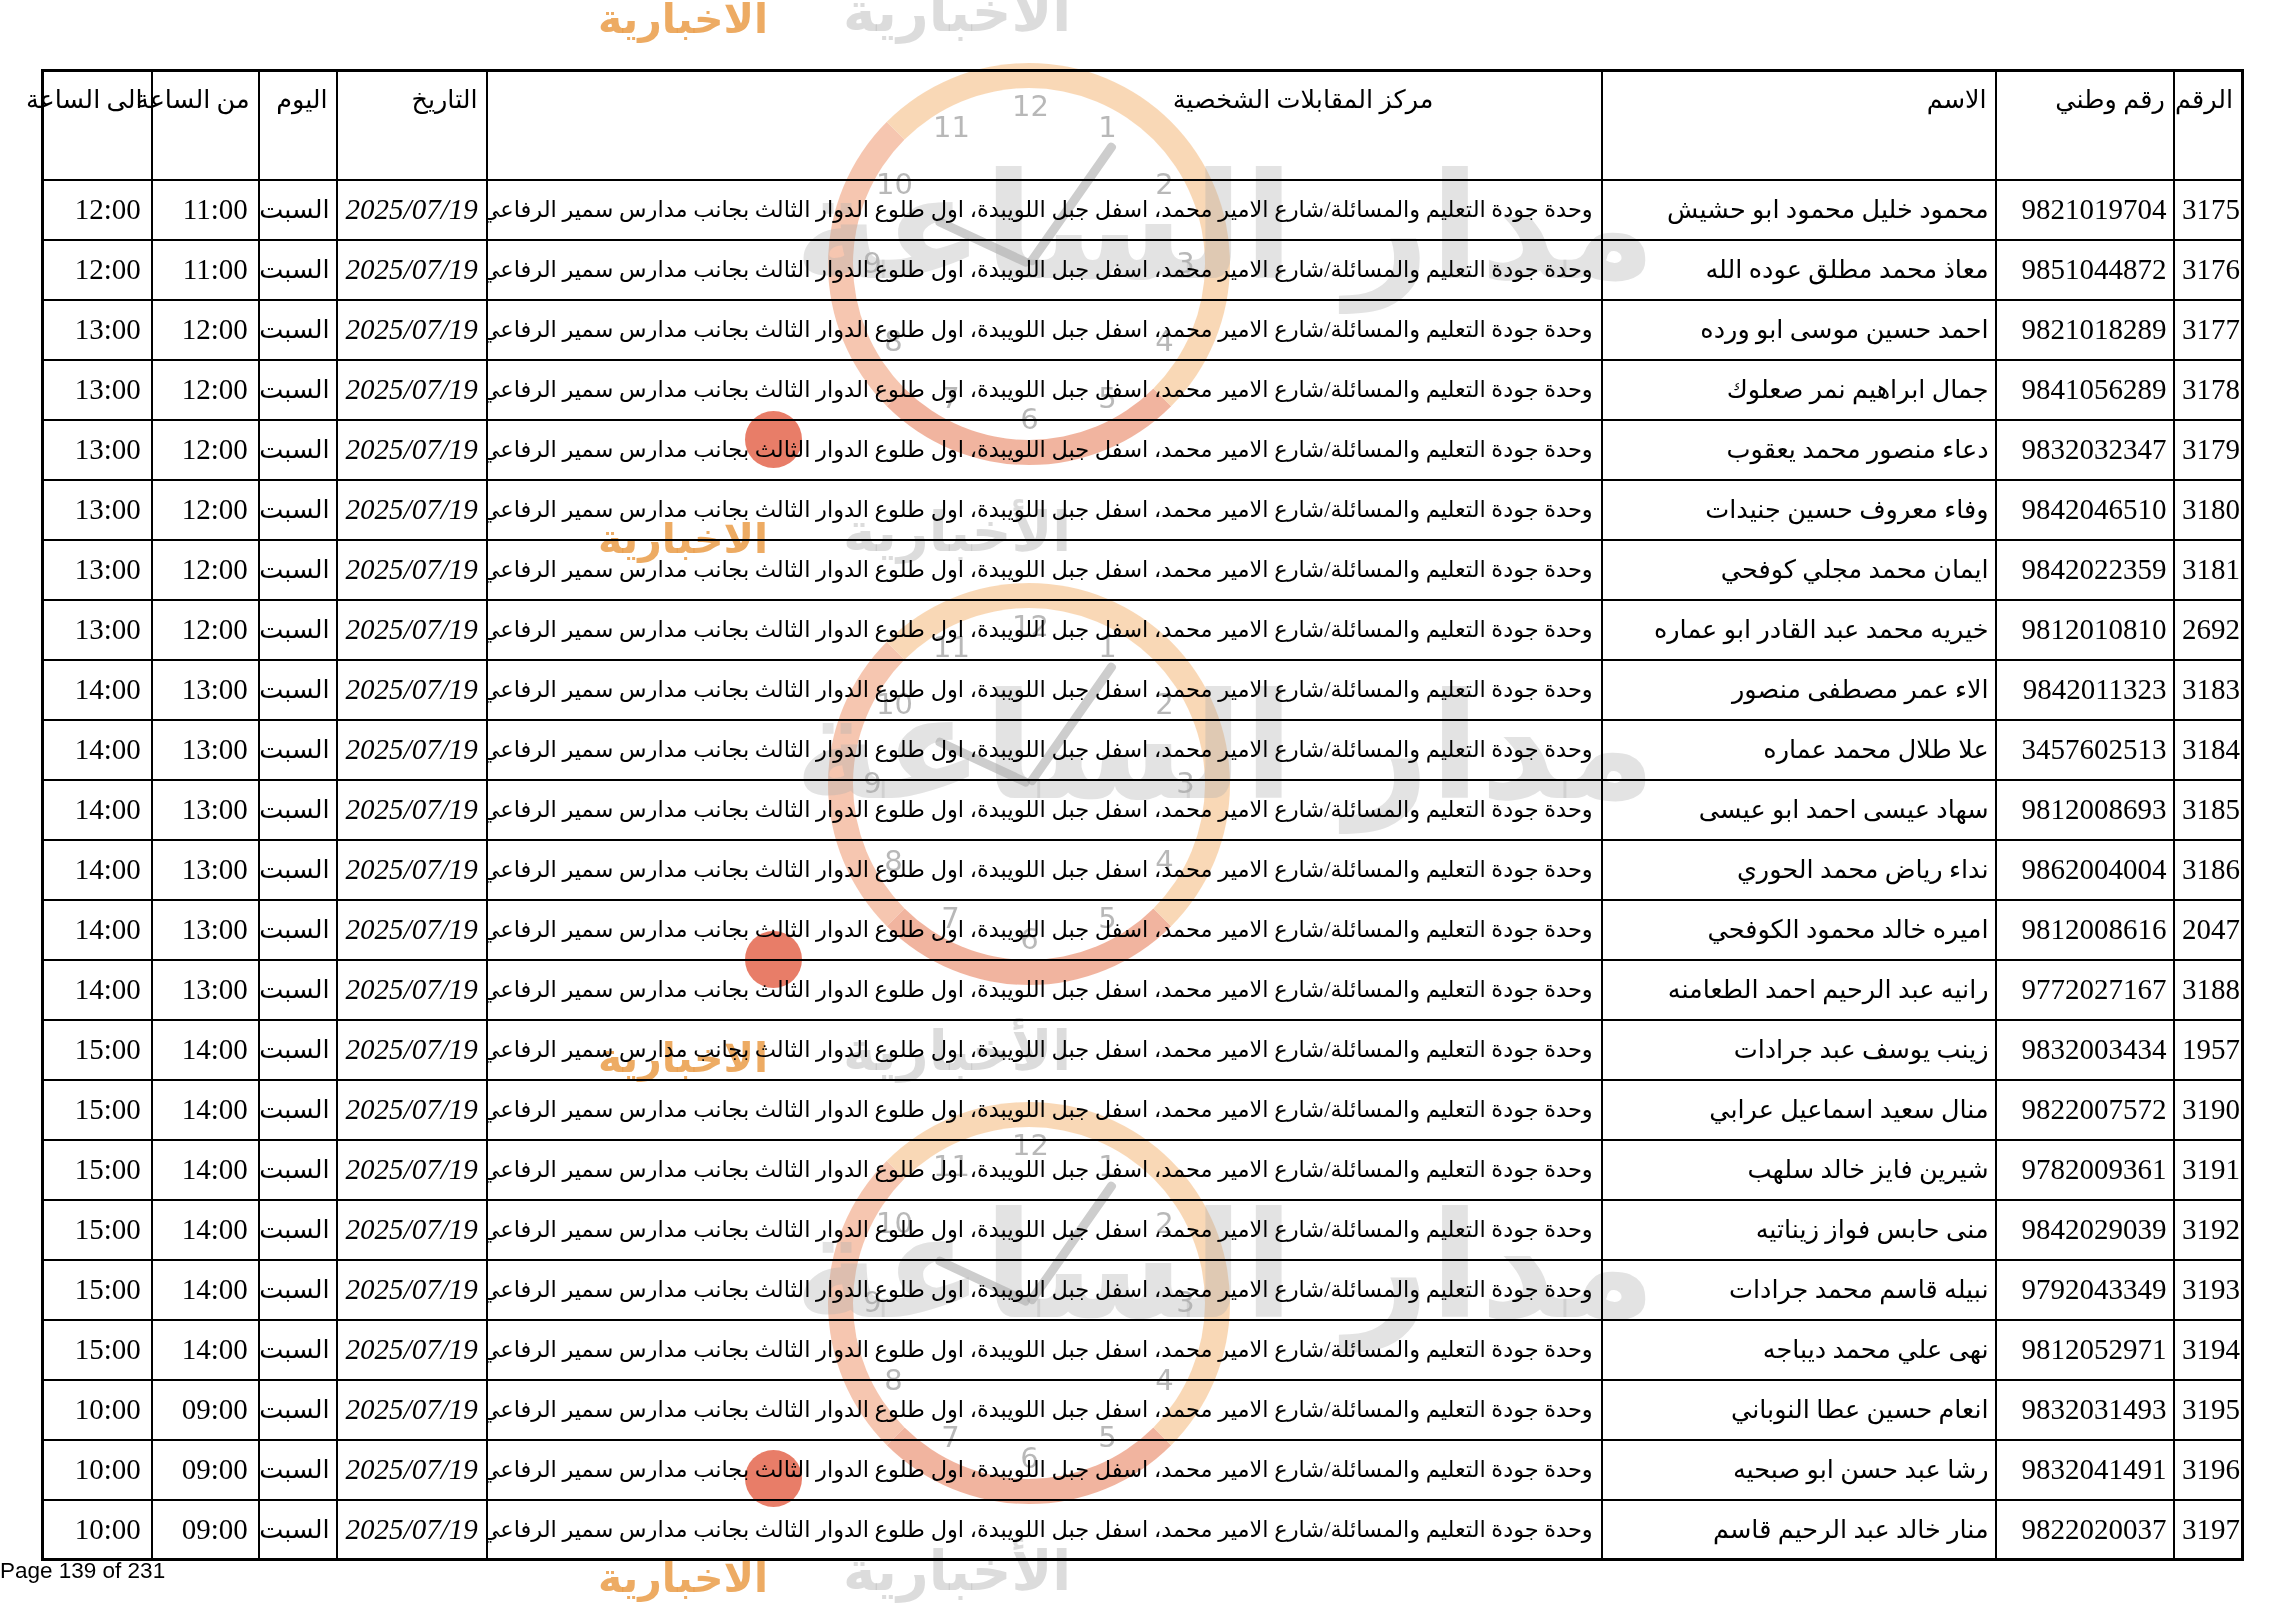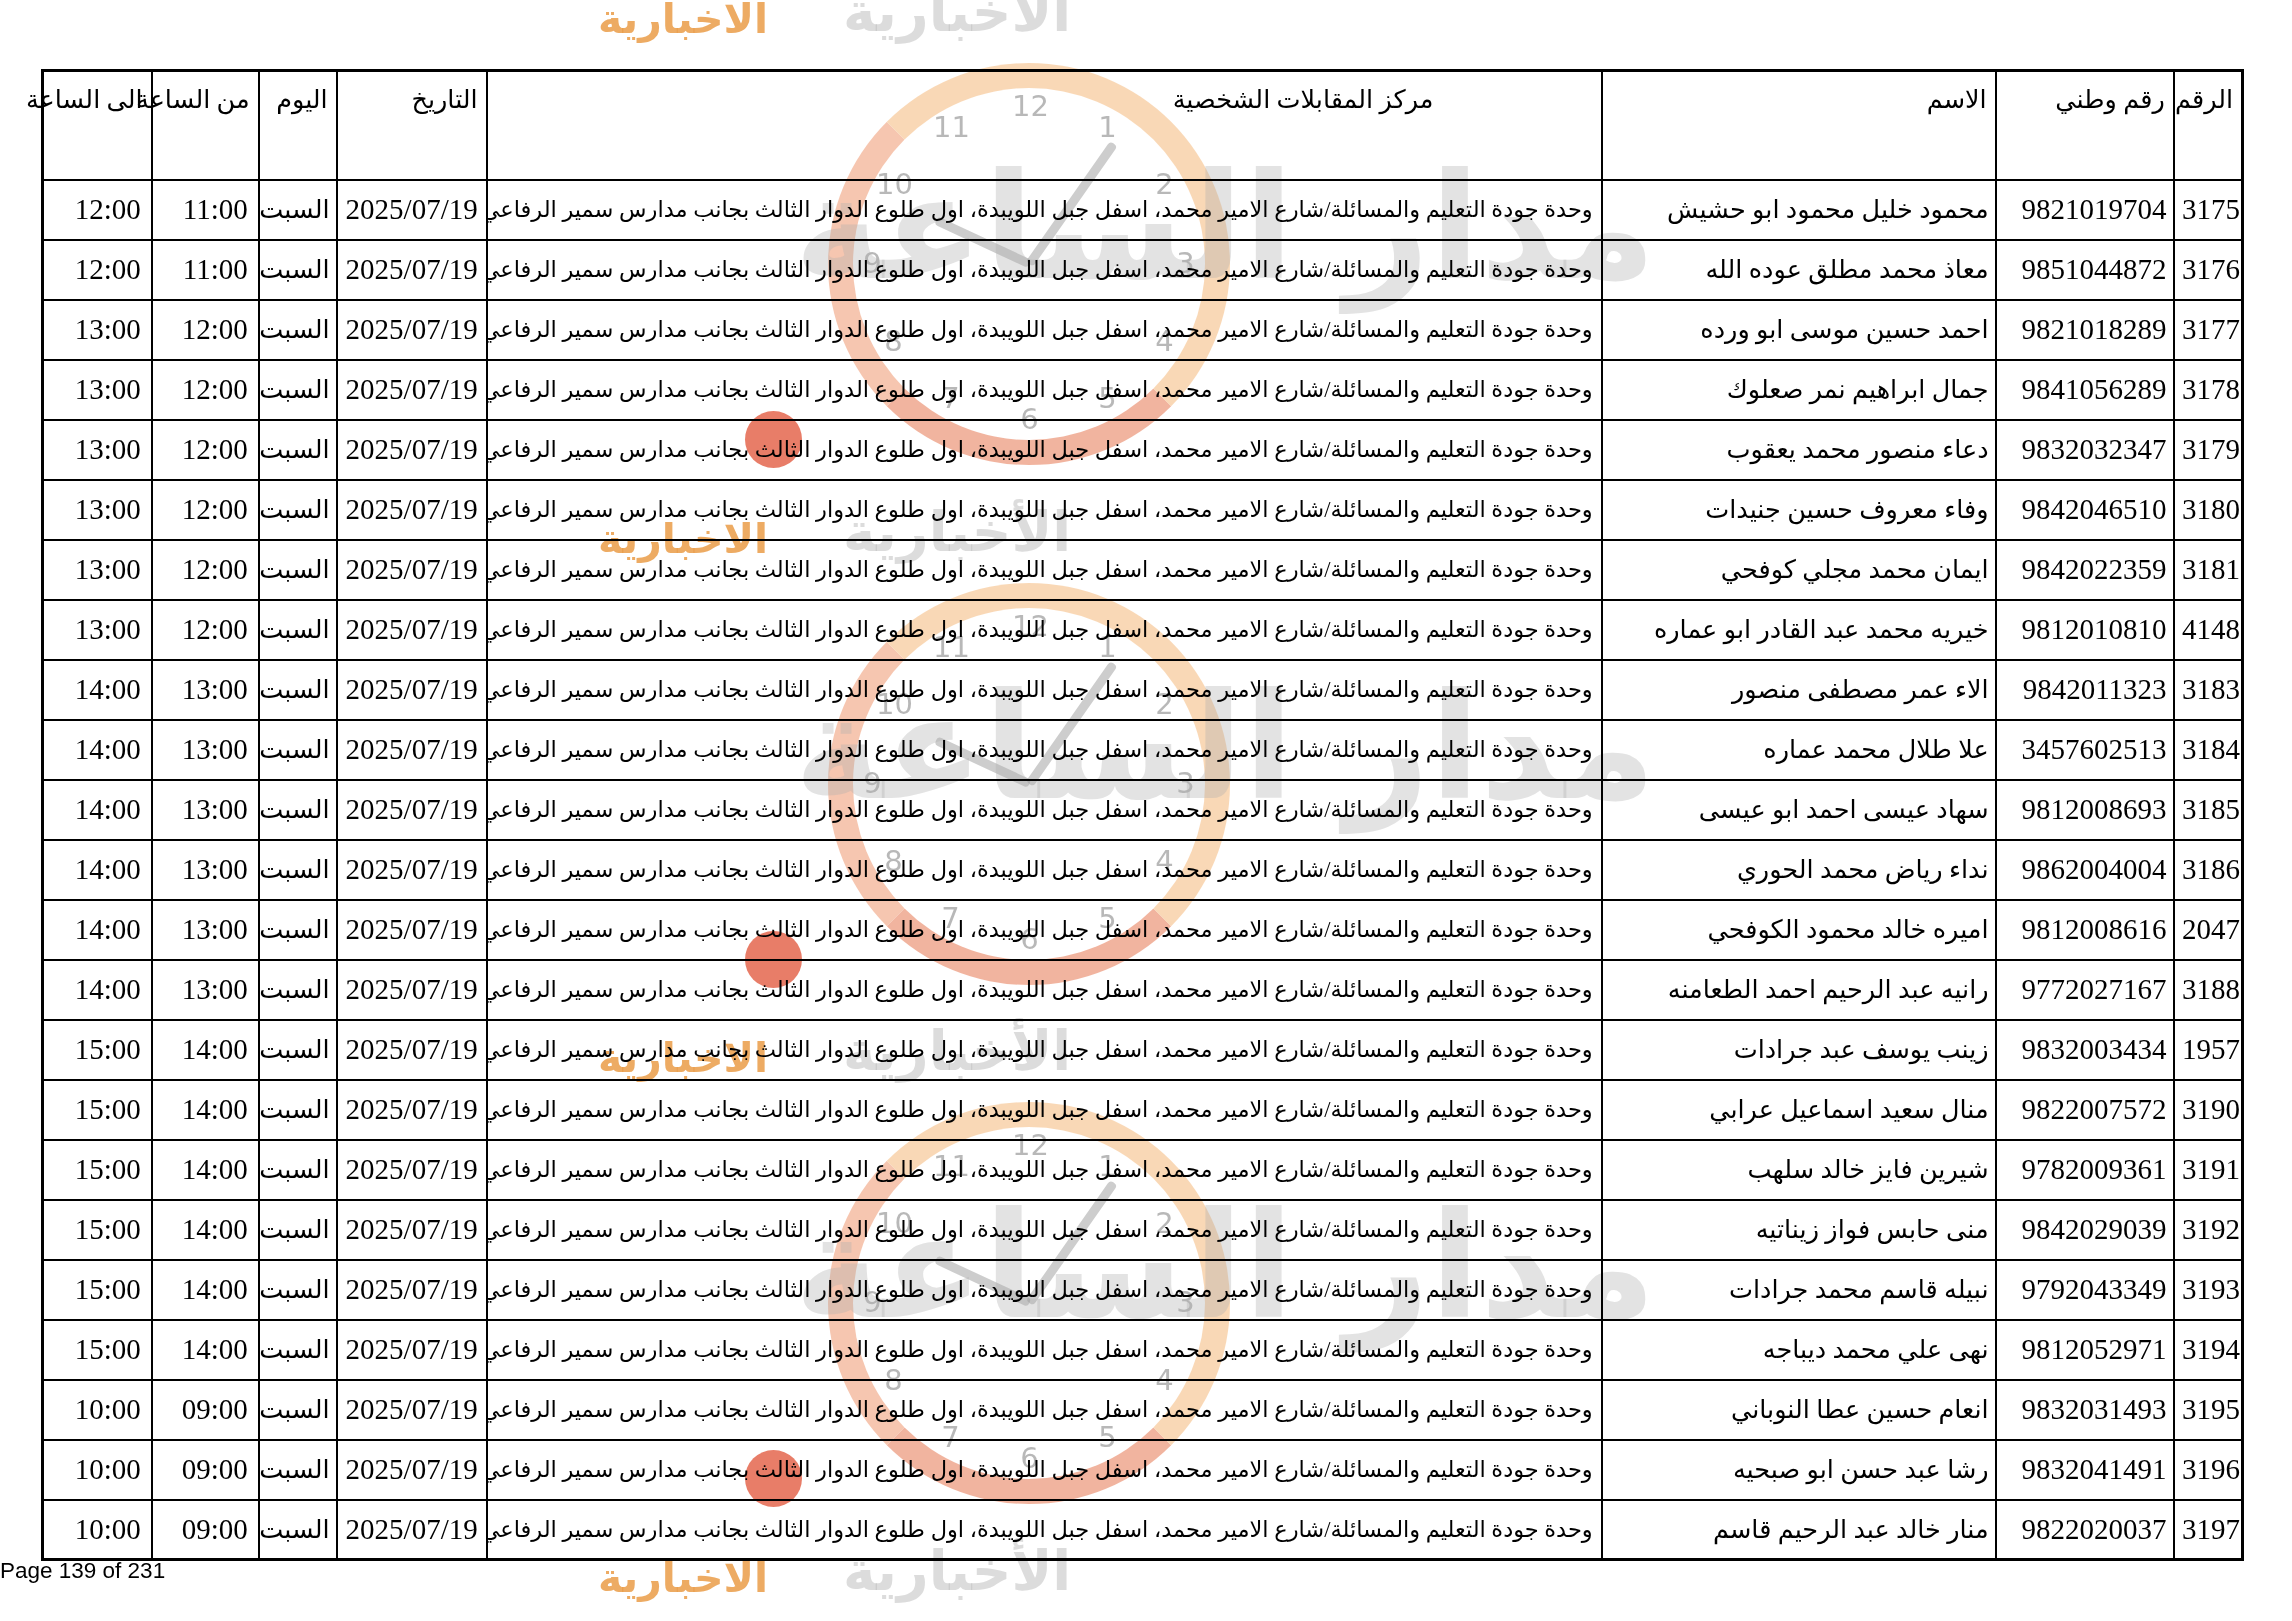--- a/index.html
+++ b/index.html
@@ -62,21 +62,21 @@
   .schedule th{
     vertical-align:top;padding:11.8px 7.8px 0 0;
     font-weight:normal;font-size:25.5px;white-space:nowrap;text-align:right;
   }
   .schedule th.h-center{padding-left:7.8px;padding-right:167px;}
   .schedule td{vertical-align:middle;white-space:nowrap;}
   td.col-number{font-size:29px;}
   td.col-national_id{text-align:right;padding:0 5.9px;font-size:29px;}
   td.col-name{text-align:right;padding:0 5.9px;font-size:25.5px;}
   td.col-center{text-align:right;padding:0 7.8px;font-size:22.5px;overflow:hidden;}
-  td.col-date{text-align:right;padding:0 7.8px;font-size:29px;}
+  td.col-date{text-align:right;padding:0 7.8px;font-size:29px;font-style:italic;}
   td.col-day{text-align:right;padding:0 5.9px;font-size:25.5px;}
   td.col-from_hour,td.col-to_hour{text-align:right;padding:0 9.8px;font-size:29px;}
 
   
   .footer{
     position:absolute;left:0;top:1558px;width:100%;z-index:1;
     text-align:left;
     font-family:"Liberation Sans","DejaVu Sans",sans-serif;
     font-size:22.5px;color:#000;
   }
@@ -244,21 +244,21 @@
           <td class="col-number">3181</td>
           <td class="col-national_id">9842022359</td>
           <td class="col-name">ايمان محمد مجلي كوفحي</td>
           <td class="col-center">وحدة جودة التعليم والمسائلة/شارع الامير محمد، اسفل جبل اللويبدة، اول طلوع الدوار الثالث بجانب مدارس سمير الرفاعي</td>
           <td class="col-date">2025/07/19</td>
           <td class="col-day">السبت</td>
           <td class="col-from_hour">12:00</td>
           <td class="col-to_hour">13:00</td>
         </tr>
         <tr>
-          <td class="col-number">4148</td>
+          <td class="col-number">2692</td>
           <td class="col-national_id">9812010810</td>
           <td class="col-name">خيريه محمد عبد القادر ابو عماره</td>
           <td class="col-center">وحدة جودة التعليم والمسائلة/شارع الامير محمد، اسفل جبل اللويبدة، اول طلوع الدوار الثالث بجانب مدارس سمير الرفاعي</td>
           <td class="col-date">2025/07/19</td>
           <td class="col-day">السبت</td>
           <td class="col-from_hour">12:00</td>
           <td class="col-to_hour">13:00</td>
         </tr>
         <tr>
           <td class="col-number">3183</td>

